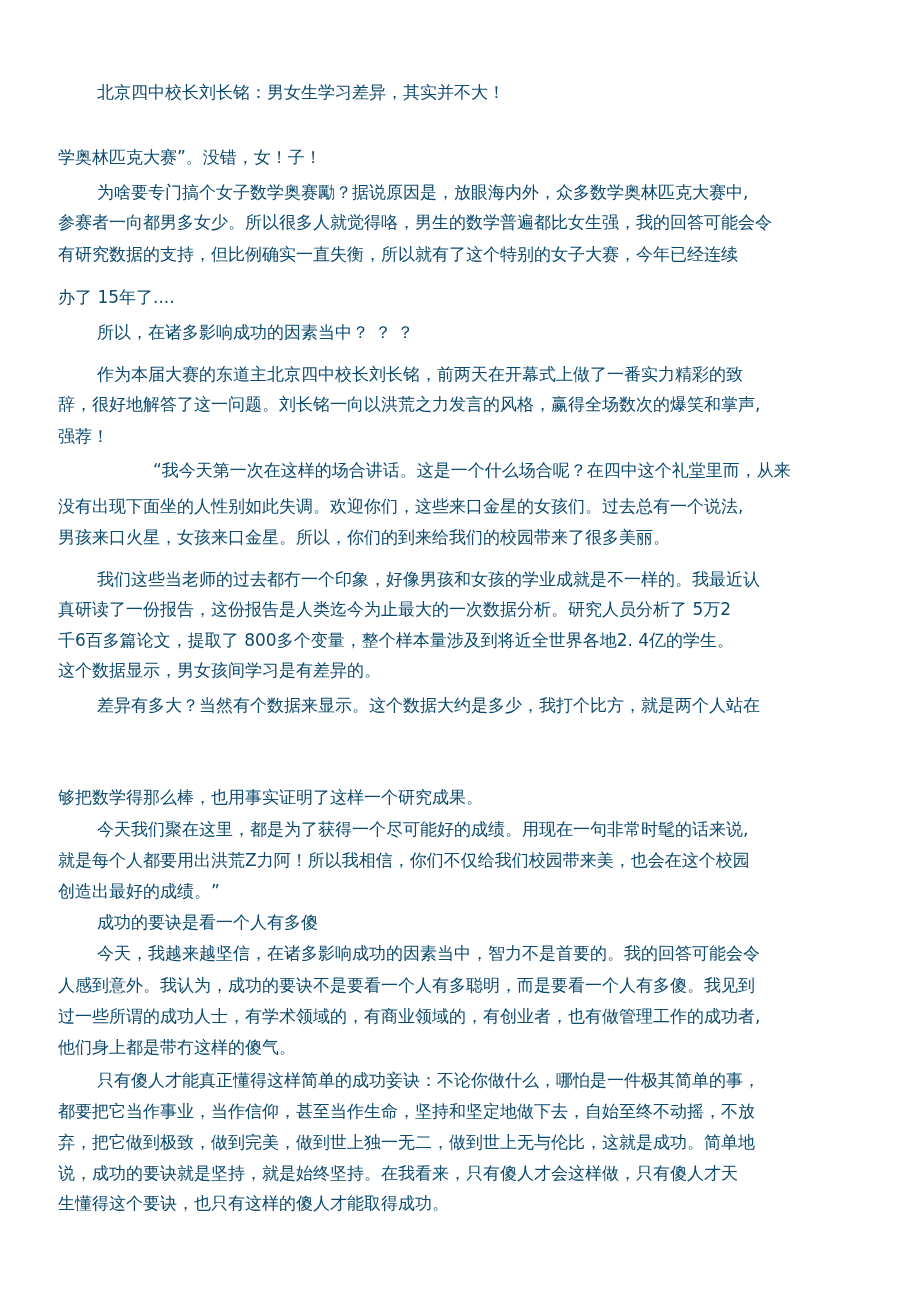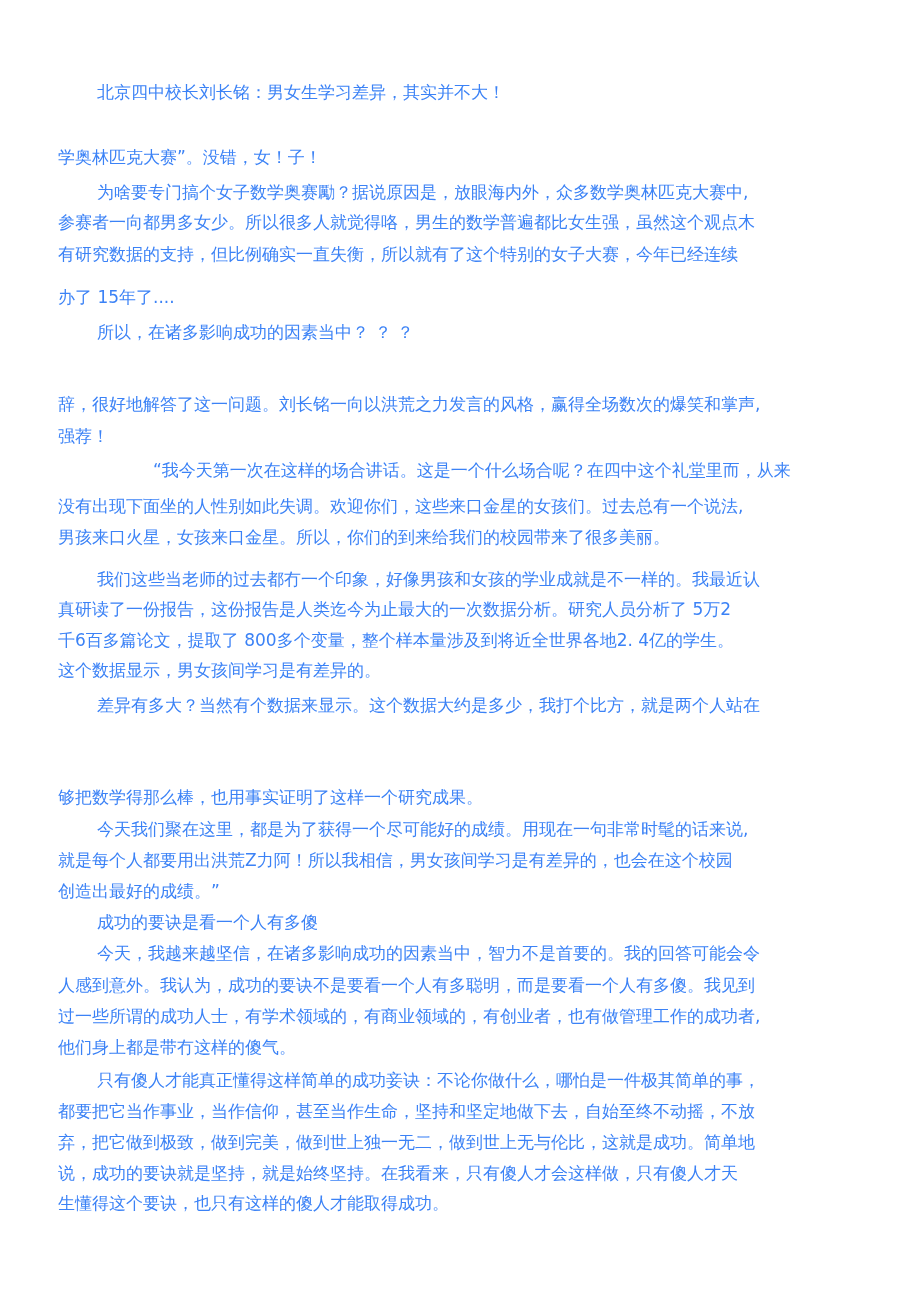--- a/index.html
+++ b/index.html
@@ -1,51 +1,52 @@
 <!DOCTYPE html>
 <html><head>
 <meta charset="utf-8">
 <style>
   html, body { margin: 0; padding: 0; background: #ffffff; }
   body { width: 920px; height: 1299px; position: relative; overflow: hidden; }
   .page {
     position: absolute; left: 0; top: 0; width: 920px; height: 1299px;
-    font-family: "DejaVu Sans", sans-serif; color: #3b82f6;
+    font-family: "DejaVu Sans", sans-serif; color: #0c4a6e;
   }
   .line {
     position: absolute; left: 58px; white-space: nowrap;
     font-size: 17px; line-height: 22px; letter-spacing: 0px;
   }
   .ind { left: 97px; }
   .ind2 { left: 153px; }
 </style>
 </head>
 <body>
 
 <div class="page">
   <div class="line ind" style="top:81px">北京四中校长刘长铭：男女生学习差异，其实并不大！</div>
   <div class="line" style="top:146px">学奥林匹克大赛”。没错，女！子！</div>
   <div class="line ind" style="top:181px">为啥要专门搞个女子数学奥赛勵？据说原因是，放眼海内外，众多数学奥林匹克大赛中,</div>
-  <div class="line" style="top:211px">参赛者一向都男多女少。所以很多人就觉得咯，男生的数学普遍都比女生强，虽然这个观点木</div>
+  <div class="line" style="top:211px">参赛者一向都男多女少。所以很多人就觉得咯，男生的数学普遍都比女生强，我的回答可能会令</div>
   <div class="line" style="top:243px">有研究数据的支持，但比例确实一直失衡，所以就有了这个特别的女子大赛，今年已经连续</div>
   <div class="line" style="top:286px">办了  15年了....</div>
   <div class="line ind" style="top:321px">所以，在诸多影响成功的因素当中？  ？  ？</div>
+  <div class="line ind" style="top:363px">作为本届大赛的东道主北京四中校长刘长铭，前两天在开幕式上做了一番实力精彩的致</div>
   <div class="line" style="top:393px">辞，很好地解答了这一问题。刘长铭一向以洪荒之力发言的风格，赢得全场数次的爆笑和掌声,</div>
   <div class="line" style="top:425px">强荐！</div>
   <div class="line ind2" style="top:459px">“我今天第一次在这样的场合讲话。这是一个什么场合呢？在四中这个礼堂里而，从来</div>
   <div class="line" style="top:495px">没有出现下面坐的人性别如此失调。欢迎你们，这些来口金星的女孩们。过去总有一个说法,</div>
   <div class="line" style="top:526px">男孩来口火星，女孩来口金星。所以，你们的到来给我们的校园带来了很多美丽。</div>
   <div class="line ind" style="top:568px">我们这些当老师的过去都冇一个印象，好像男孩和女孩的学业成就是不一样的。我最近认</div>
   <div class="line" style="top:598px">真研读了一份报告，这份报告是人类迄今为止最大的一次数据分析。研究人员分析了  5万2</div>
   <div class="line" style="top:629px">千6百多篇论文，提取了  800多个变量，整个样本量涉及到将近全世界各地2. 4亿的学生。</div>
   <div class="line" style="top:659px">这个数据显示，男女孩间学习是有差异的。</div>
   <div class="line ind" style="top:694px">差异有多大？当然有个数据来显示。这个数据大约是多少，我打个比方，就是两个人站在</div>
   <div class="line" style="top:786px">够把数学得那么棒，也用事实证明了这样一个研究成果。</div>
   <div class="line ind" style="top:818px">今天我们聚在这里，都是为了获得一个尽可能好的成绩。用现在一句非常时髦的话来说,</div>
-  <div class="line" style="top:849px">就是每个人都要用出洪荒Z力阿！所以我相信，男女孩间学习是有差异的，也会在这个校园</div>
+  <div class="line" style="top:849px">就是每个人都要用出洪荒Z力阿！所以我相信，你们不仅给我们校园带来美，也会在这个校园</div>
   <div class="line" style="top:880px">创造出最好的成绩。”</div>
   <div class="line ind" style="top:911px">成功的要诀是看一个人有多傻</div>
   <div class="line ind" style="top:942px">今天，我越来越坚信，在诸多影响成功的因素当中，智力不是首要的。我的回答可能会令</div>
   <div class="line" style="top:974px">人感到意外。我认为，成功的要诀不是要看一个人有多聪明，而是要看一个人有多傻。我见到</div>
   <div class="line" style="top:1005px">过一些所谓的成功人士，有学术领域的，有商业领域的，有创业者，也有做管理工作的成功者,</div>
   <div class="line" style="top:1036px">他们身上都是带冇这样的傻气。</div>
   <div class="line ind" style="top:1069px">只有傻人才能真正懂得这样简单的成功妾诀：不论你做什么，哪怕是一件极其简单的事，</div>
   <div class="line" style="top:1100px">都要把它当作事业，当作信仰，甚至当作生命，坚持和坚定地做下去，自始至终不动摇，不放</div>
   <div class="line" style="top:1162px">说，成功的要诀就是坚持，就是始终坚持。在我看来，只有傻人才会这样做，只有傻人才天</div>
   <div class="line" style="top:1131px">弃，把它做到极致，做到完美，做到世上独一无二，做到世上无与伦比，这就是成功。简单地</div>

